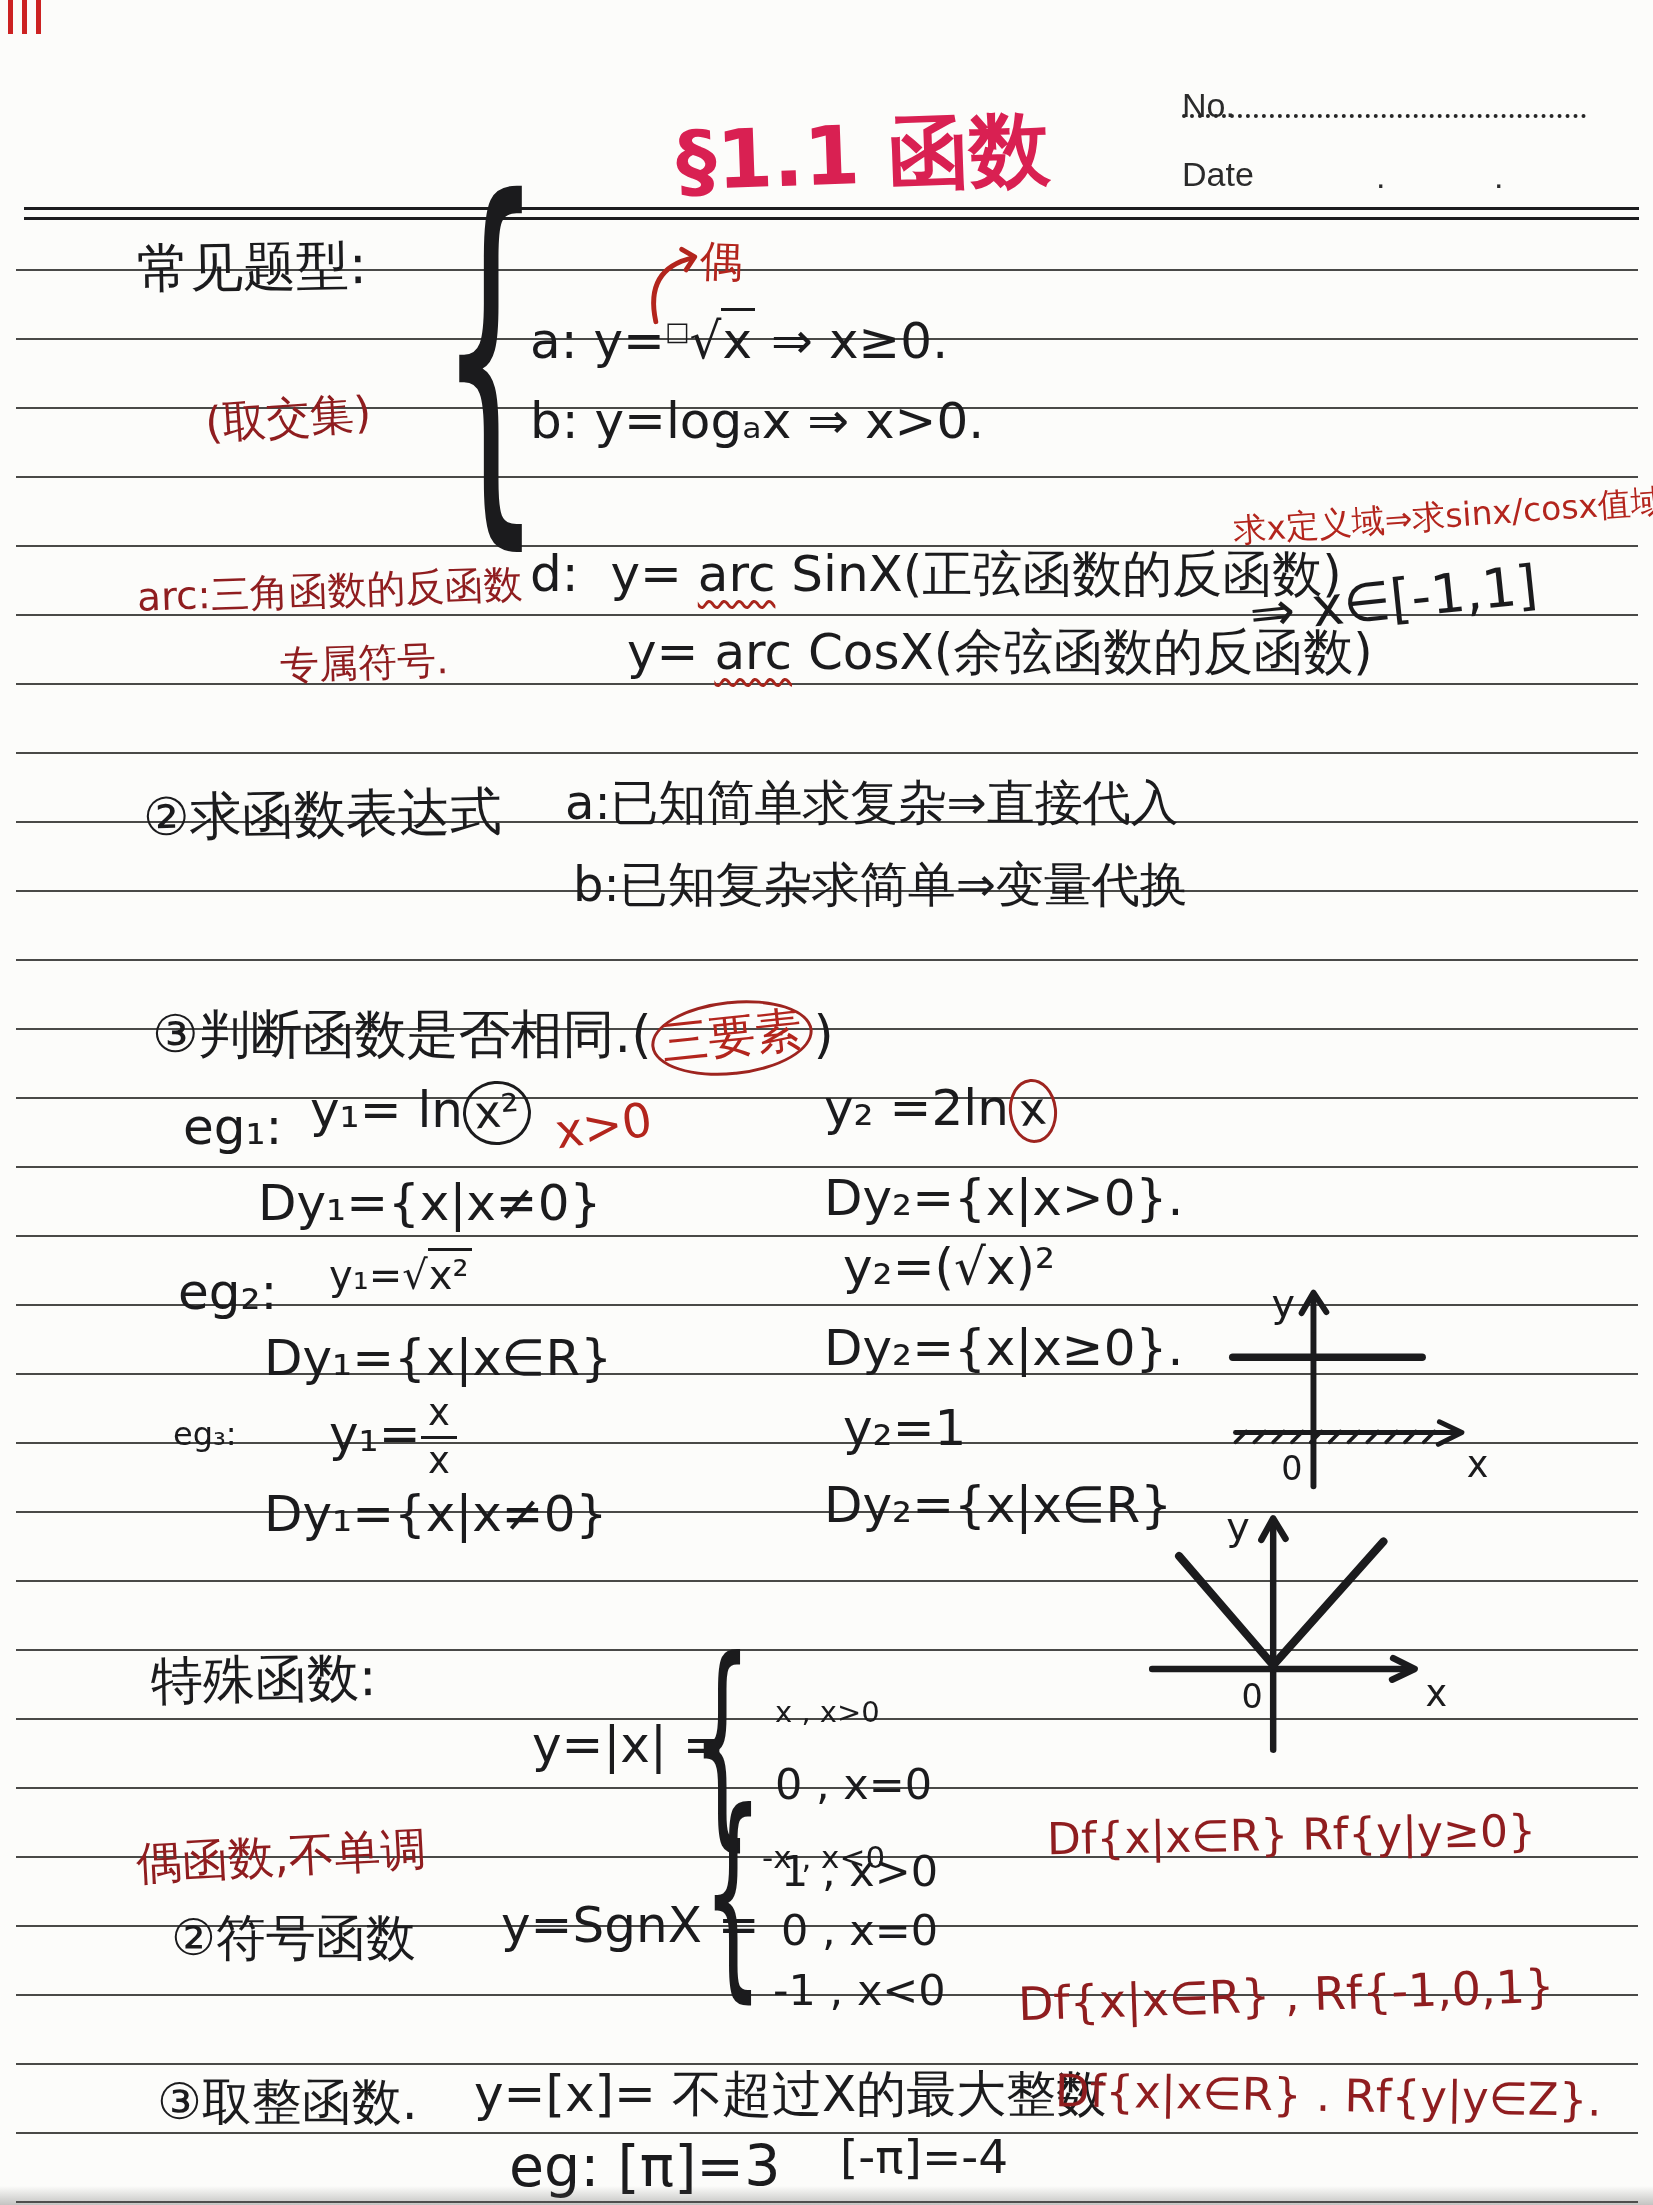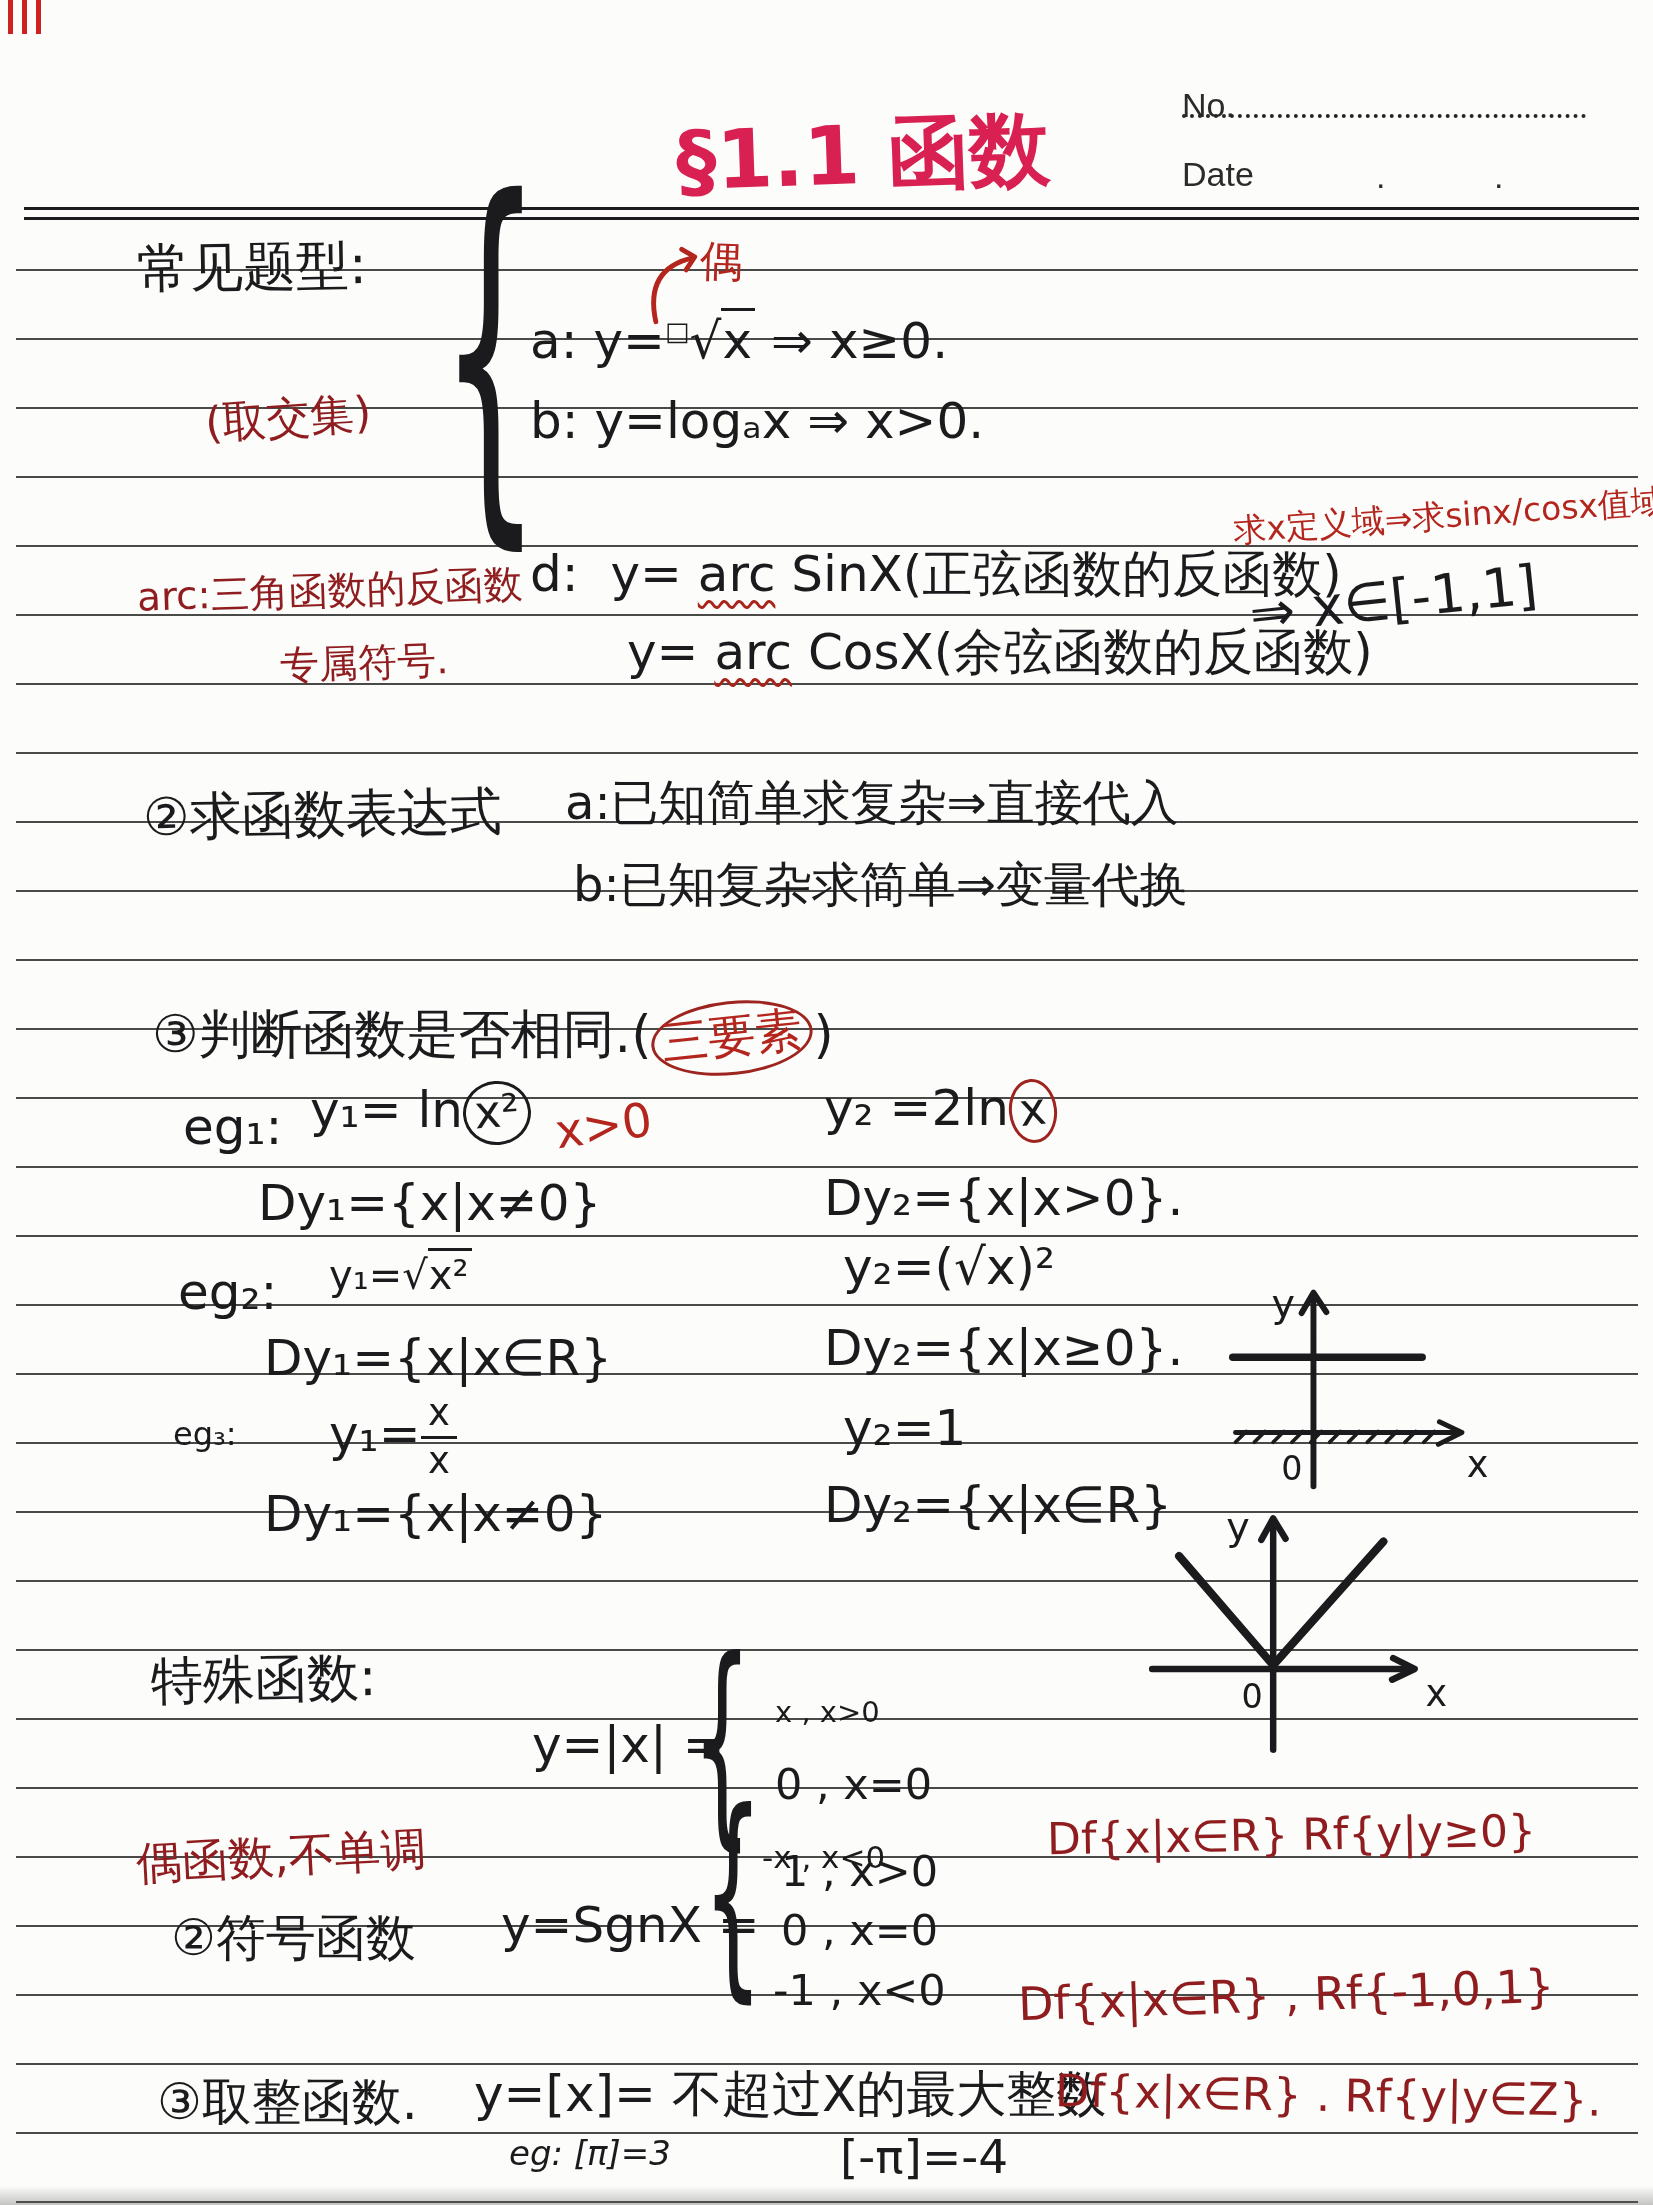--- a/index.html
+++ b/index.html
@@ -168,18 +168,18 @@
   <div class="abs hw" style="left:501px;top:1896px;font-size:50px;">y=SgnX =</div>
   <div class="abs hw brace" style="left:703px;top:1847px;font-size:94px;transform:scaleY(2.35);">{</div>
   <div class="abs hw" style="left:781px;top:1846px;font-size:43px;">1 , x&gt;0</div>
   <div class="abs hw" style="left:781px;top:1905px;font-size:43px;">0 , x=0</div>
   <div class="abs hw" style="left:773px;top:1965px;font-size:43px;">-1 , x&lt;0</div>
   <div class="abs hw dred r-2" style="left:1018px;top:1968px;font-size:46px;">Df{x|x∈R} , Rf{-1,0,1}</div>
 
   <div class="abs hw" style="left:157px;top:2069px;font-size:50px;">③取整函数.</div>
   <div class="abs hw" style="left:474px;top:2061px;font-size:50px;">y=[x]= 不超过X的最大整数</div>
   <div class="abs hw dred r1" style="left:1055px;top:2069px;font-size:45px;">Df{x|x∈R} . Rf{y|y∈Z}.</div>
-  <div class="abs hw" style="left:509px;top:2133px;font-size:34px;font-style:italic;">eg: [π]=3</div>
+  <div class="abs hw" style="left:509px;top:2133px;font-size:57px;">eg: [π]=3</div>
   <div class="abs hw" style="left:840px;top:2129px;font-size:47px;">[-π]=-4</div>
 
   <div class="bottom-shadow"></div>
 </div>
 
 
 </body></html>

